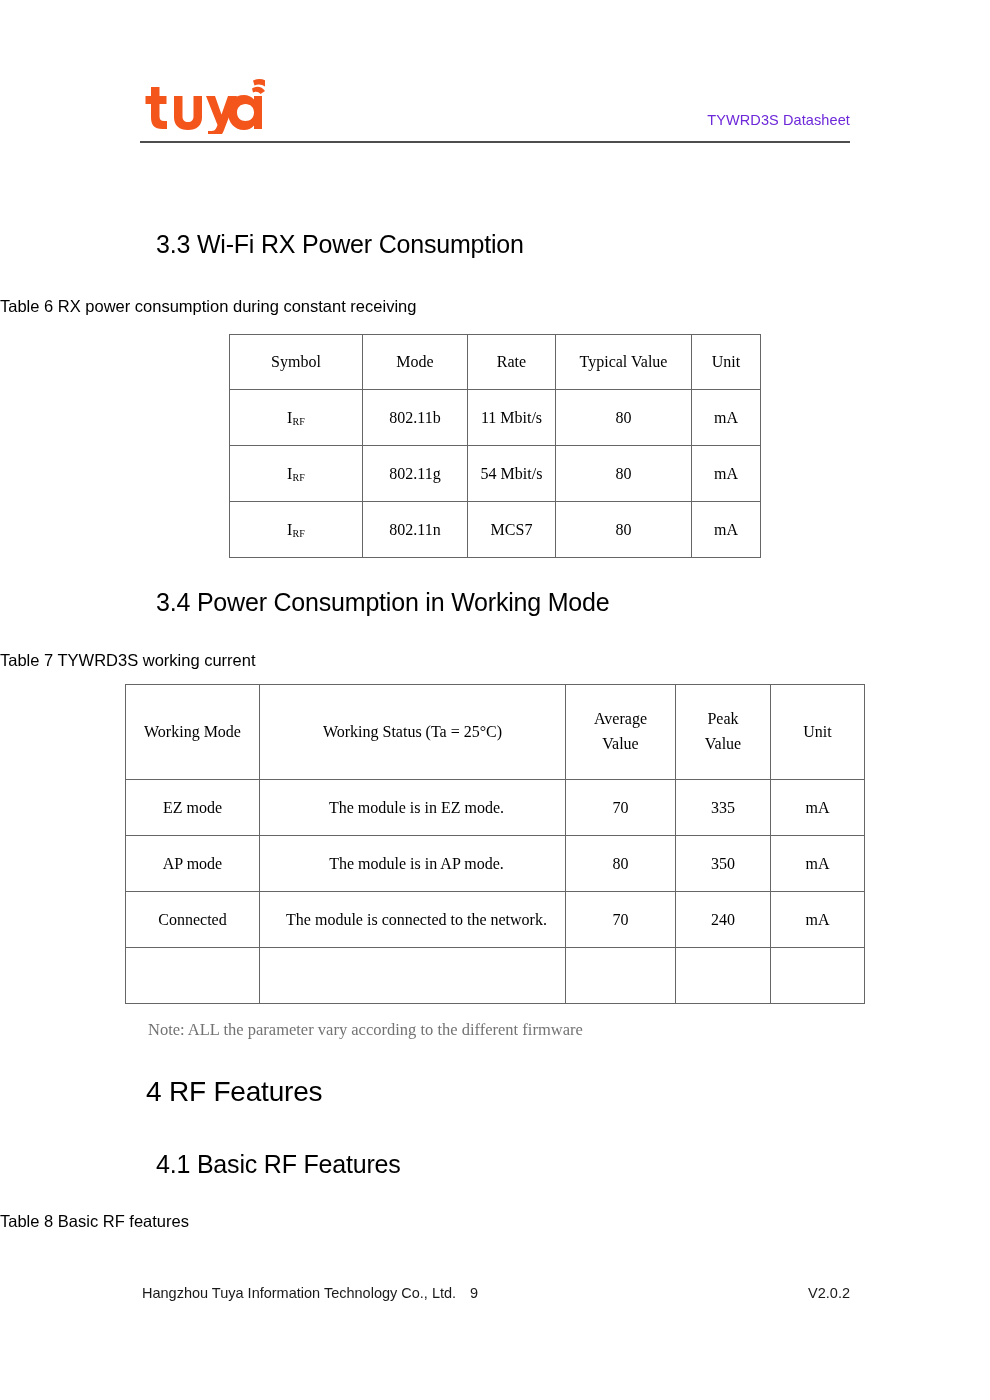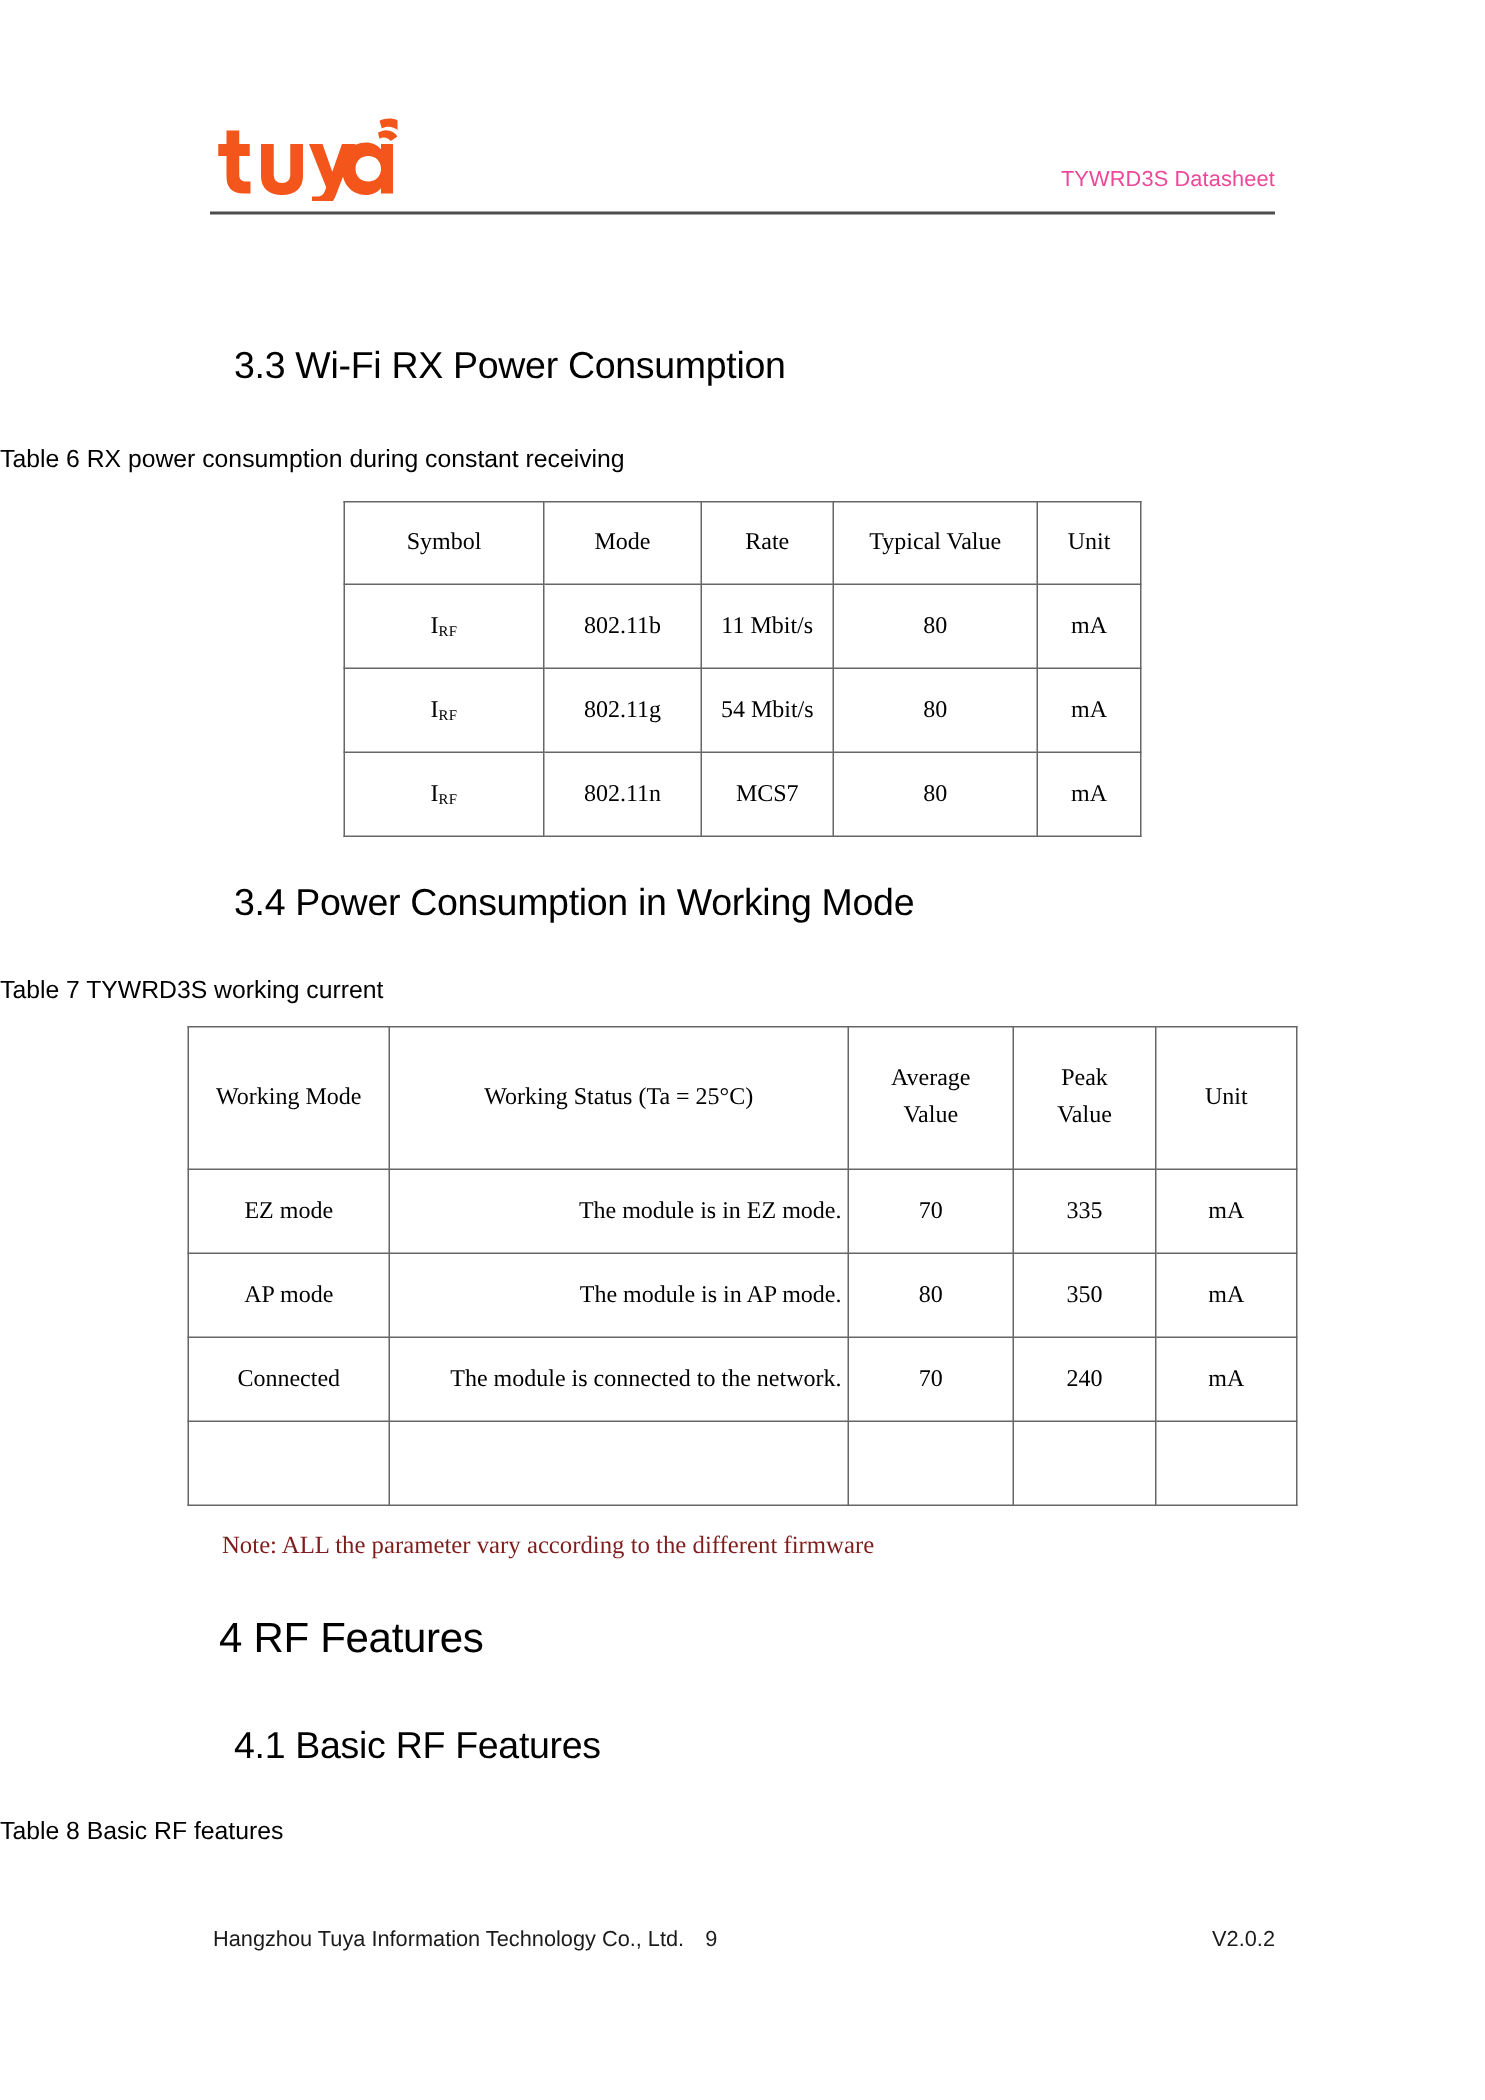--- a/index.html
+++ b/index.html
@@ -31,21 +31,21 @@
     width: 120px;
     height: 56px;
   }
   #header-doc-title {
     position: absolute;
     right: 140px;
     top: 112px;
     font-family: "Liberation Sans", sans-serif;
     font-size: 14.5px;
     letter-spacing: 0.1px;
-    color: #ec4899;
+    color: #6d28d9;
     white-space: nowrap;
   }
   #header-rule {
     position: absolute;
     left: 140px;
     top: 141px;
     width: 710px;
     height: 0;
     border-top: 2.2px solid #4d4d4d;
   }
@@ -96,21 +96,21 @@
     table-layout: fixed;
   }
   table.doc-table td {
     border: 1px solid #666666;
     text-align: center;
     vertical-align: middle;
     padding: 0 4px;
     font-weight: 400;
   }
   table.doc-table td.left-cell {
-    text-align: right;
+    text-align: center;
     padding-left: 12px;
   }
 
   
   #table-6 {
     left: 229px;
     top: 334px;
     width: 531px;
   }
   #table-6 td { height: 55px; }
@@ -127,21 +127,21 @@
   #table-7 tr.header-row td { height: 94px; }
   #table-7 td.wrap-head { line-height: 1.55; }
 
   
   #note-text {
     position: absolute;
     left: 148px;
     top: 1020px;
     font-family: "Liberation Serif", serif;
     font-size: 16.5px;
-    color: #7f1d1d;
+    color: #737373;
     white-space: nowrap;
   }
 
   
   #page-footer {
     position: absolute;
     left: 0;
     top: 1285px;
     width: 990px;
     height: 30px;

